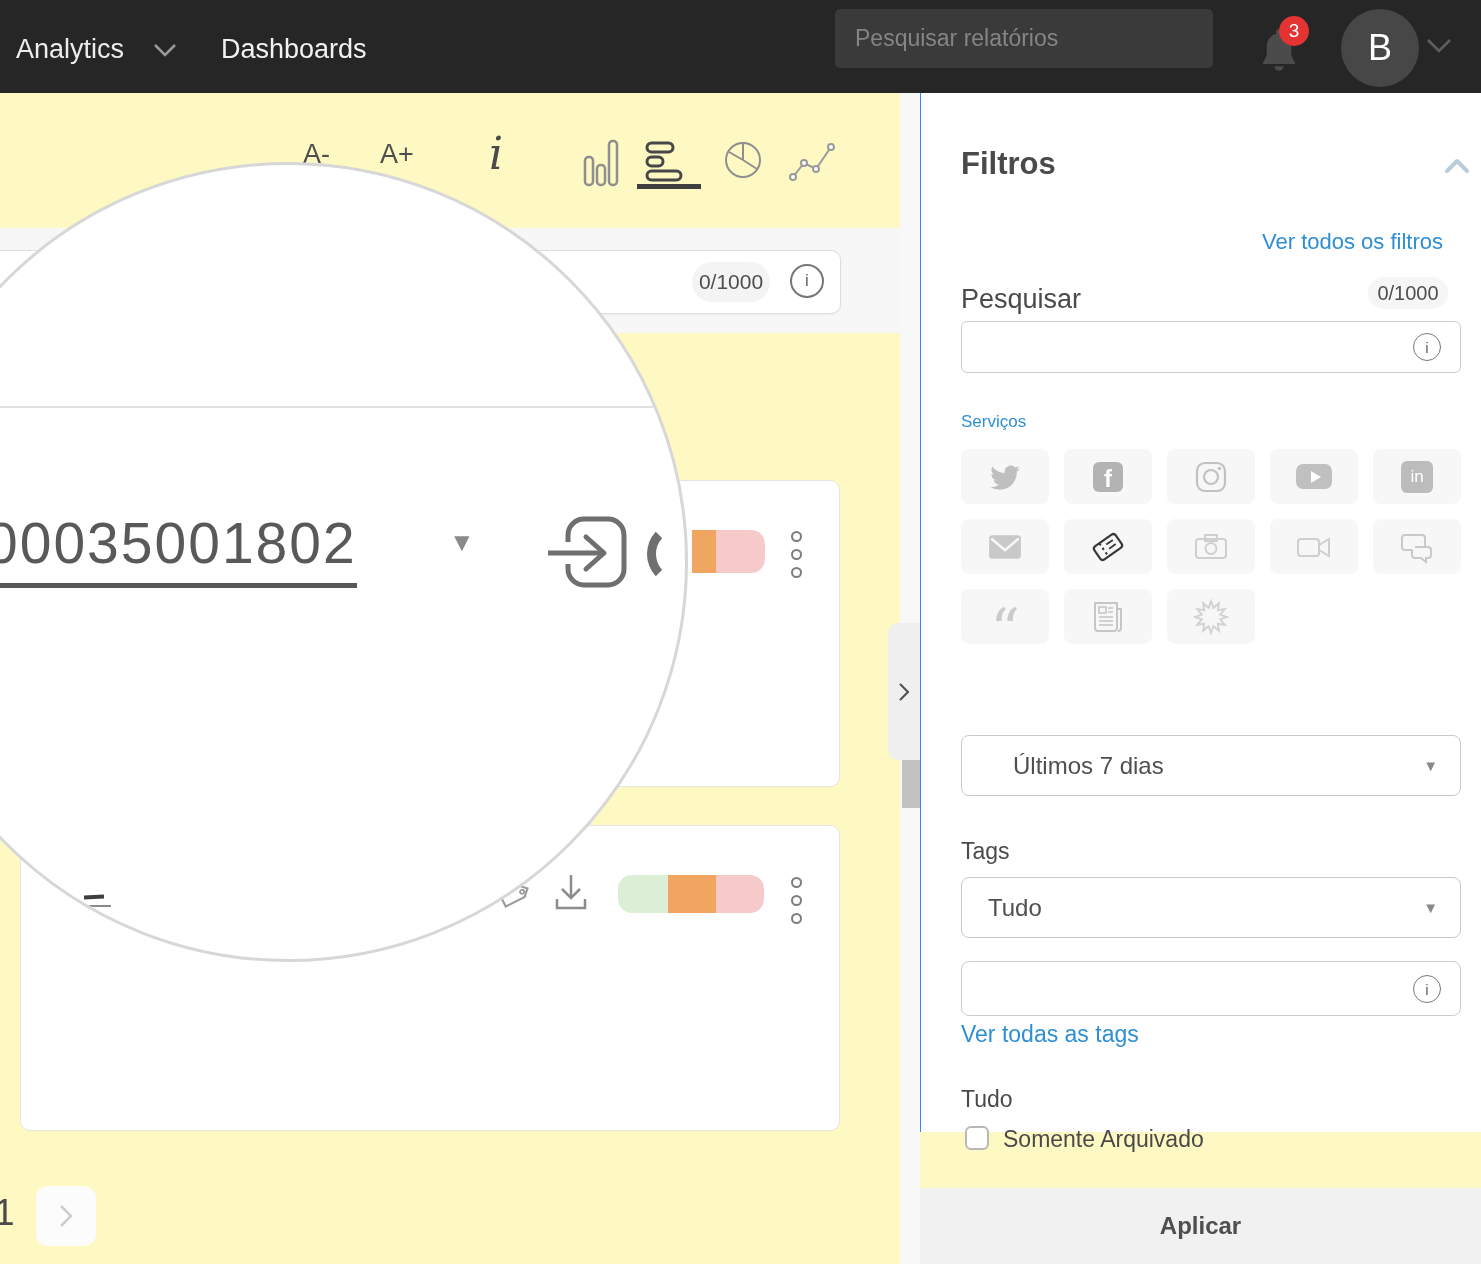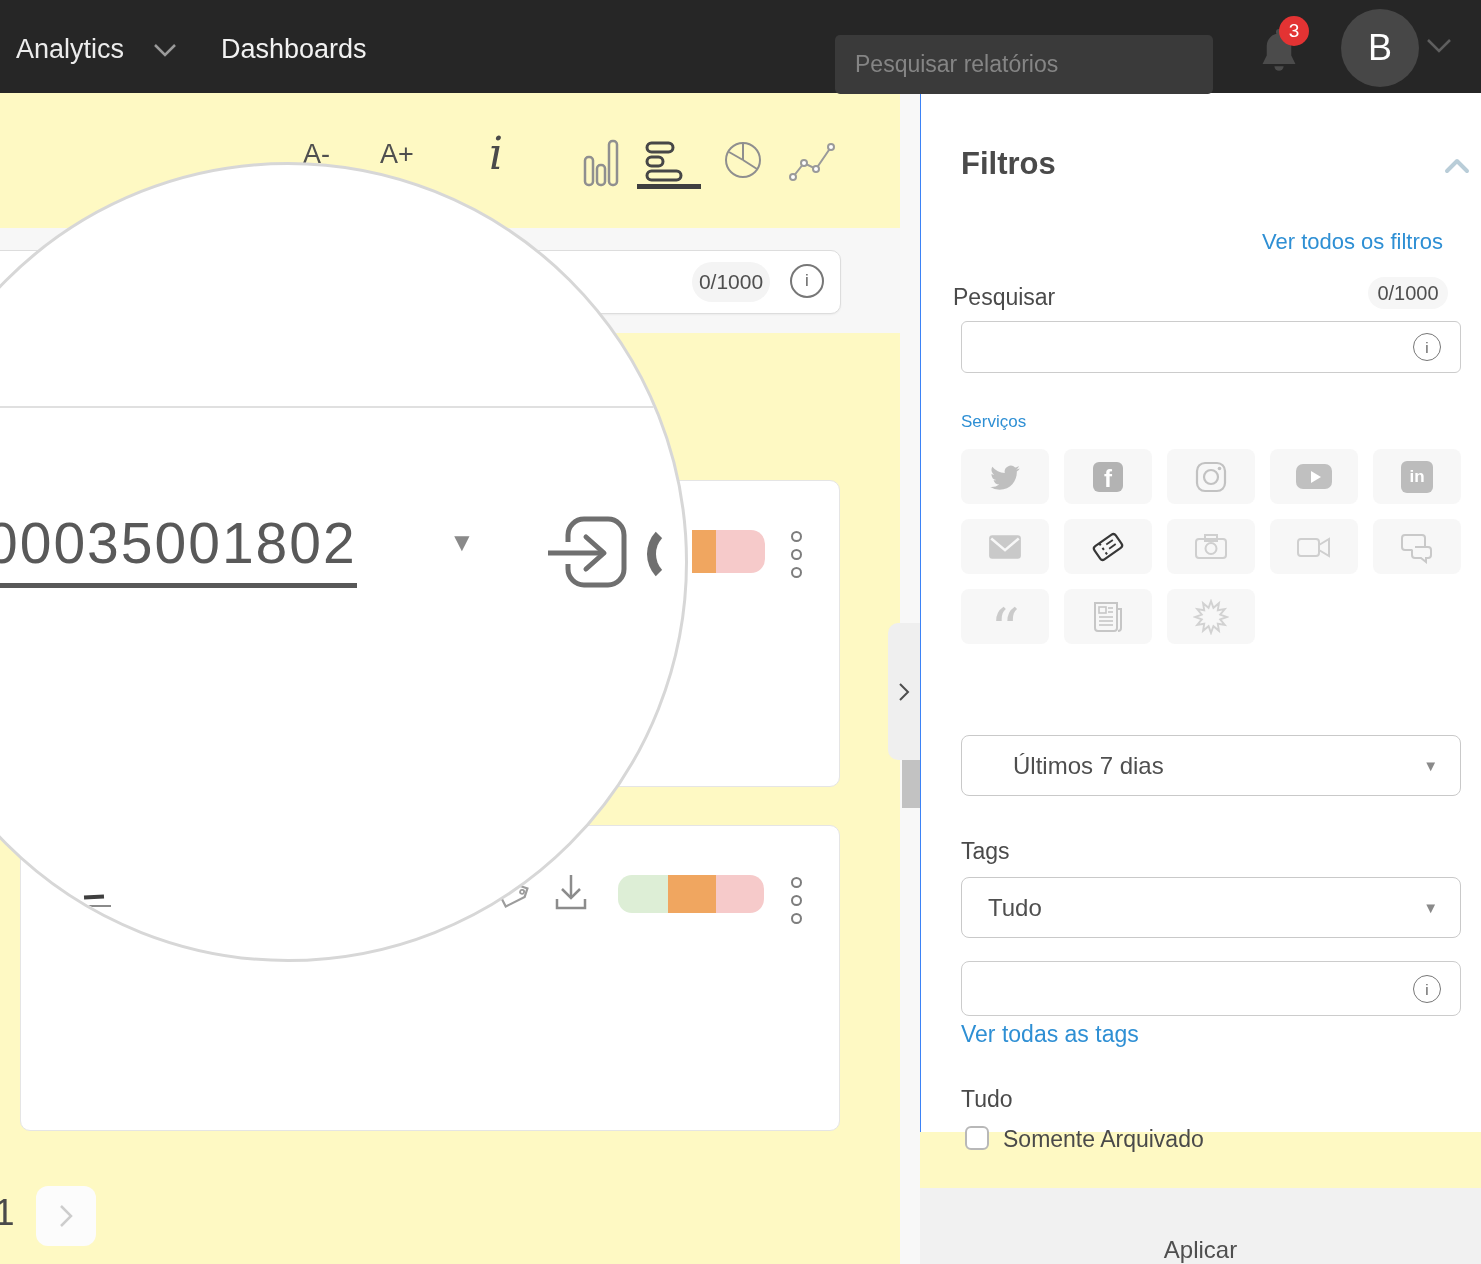--- a/index.html
+++ b/index.html
@@ -5,21 +5,21 @@
   * { margin:0; padding:0; box-sizing:border-box; }
   html,body { width:1481px; height:1264px; overflow:hidden; background:#fff;
               font-family:"Liberation Sans", sans-serif; }
   .page { position:relative; width:1481px; height:1264px; overflow:hidden; background:#fef9c3; }
   .abs { position:absolute; }
 
   
   .topbar { position:absolute; left:0; top:0; width:1481px; height:93px; background:#262626; z-index:40; }
   .topbar .menu-label { position:absolute; left:16px; top:34px; font-size:27px; color:#ececec; }
   .topbar .nav-label  { position:absolute; left:221px; top:34px; font-size:27px; color:#f2f2f2; }
-  .top-search { position:absolute; left:835px; top:35px; width:378px; height:59px; background:#3a3a3a; border-radius:5px; }
+  .top-search { position:absolute; left:835px; top:9px; width:378px; height:59px; background:#3a3a3a; border-radius:5px; }
   .top-search input { width:100%; height:100%; background:transparent; border:none; outline:none;
                       padding:0 20px; font-size:23px; color:#ddd; font-family:inherit; }
   .top-search input::placeholder { color:#858585; }
   .badge { position:absolute; left:1279px; top:16px; width:30px; height:30px; border-radius:50%;
            background:#e33333; color:#fff; font-size:19px; display:flex; align-items:center; justify-content:center; z-index:2;}
   .avatar { position:absolute; left:1341px; top:9px; width:78px; height:78px; border-radius:50%;
             background:#474747; color:#fff; font-size:36px; font-weight:300;
             display:flex; align-items:center; justify-content:center; }
 
   
@@ -65,28 +65,28 @@
   .gray-label { color:#4a4a4a; }
   .sb-input { background:#fff; border:1px solid #ccc; border-radius:6px; }
   .sb-select { background:#fff; border:1px solid #c9c9c9; border-radius:8px; display:flex; align-items:center; }
   .sb-select .val { margin-left:26px; font-size:24px; color:#4f4f4f; }
   .sb-select .dd { position:absolute; right:22px; font-size:15px; color:#8a8a8a; }
   .tiles { position:absolute; left:40px; top:356px; display:grid; grid-template-columns:repeat(5,88px);
            gap:15px 15px; }
   .tile { width:88px; height:55px; background:#f7f7f7; border-radius:8px; display:flex; align-items:center; justify-content:center; }
   .fb-sq { width:30px; height:30px; background:#b3b3b3; border-radius:6px; color:#fff; font-weight:bold;
            font-size:24px; display:flex; align-items:flex-end; justify-content:center; line-height:26px;}
-  .in-sq { width:32px; height:32px; background:#bcbcbc; border-radius:6px; color:#fff; font-weight:bold;
+  .in-sq { width:32px; height:32px; background:#bcbcbc; border-radius:6px; color:#fff; font-weight:normal;
            font-size:17px; display:flex; align-items:center; justify-content:center; }
   .yt-sq { width:36px; height:25px; background:#c0c0c0; border-radius:7px; display:flex; align-items:center; justify-content:center; }
   .yt-tri { width:0; height:0; border-left:10px solid #fff; border-top:6px solid transparent; border-bottom:6px solid transparent; margin-left:3px;}
   .quote-glyph { font-family:"DejaVu Serif", serif; font-size:58px; color:#cbcbcb; line-height:20px; margin-top:26px;}
   .checkbox { width:24px; height:24px; border:2px solid #b8b8b8; border-radius:6px; background:#fff; }
   .footer-bar { position:absolute; left:920px; top:1188px; width:561px; height:76px; background:#f1f1f1; z-index:11;
-                display:flex; align-items:flex-end; justify-content:center; font-size:24px; color:#4f4f4f; font-weight:400;}
+                display:flex; align-items:center; justify-content:center; font-size:24px; color:#4f4f4f; font-weight:700;}
   .next-btn { position:absolute; left:36px; top:1186px; width:60px; height:60px; background:#fcfcfc; border-radius:12px;
               display:flex; align-items:center; justify-content:center; z-index:2;}
 </style>
 </head>
 <body>
 
 <div class="page">
 
   <header class="topbar">
     <span class="menu-label">Analytics</span>
@@ -209,21 +209,21 @@
   <div class="scroll-thumb"></div>
 
   <aside class="sidebar">
     <span class="sb gray-label" style="left:40px;top:53px;font-size:31px;font-weight:600;">Filtros</span>
     <svg class="sb" style="left:523px;top:64px;" width="26" height="18" viewBox="0 0 26 18">
       <polyline points="3,14 13,4 23,14" fill="none" stroke="#b9cdd8" stroke-width="4" stroke-linecap="round" stroke-linejoin="round"></polyline>
     </svg>
 
     <span class="sb blue" style="right:38px;top:136px;font-size:22px;">Ver todos os filtros</span>
 
-    <span class="sb gray-label" style="left:32px;top:191px;font-size:23px;">Pesquisar</span>
+    <span class="sb gray-label" style="left:40px;top:191px;font-size:27px;">Pesquisar</span>
     <span class="sb" style="left:447px;top:184px;width:80px;height:32px;background:#f6f6f6;border-radius:16px;
           font-size:20px;color:#4f4f4f;display:flex;align-items:center;justify-content:center;">0/1000</span>
     <div class="sb sb-input" style="left:40px;top:228px;width:500px;height:52px;"></div>
     <div class="sb circle-i" style="left:492px;top:240px;width:28px;height:28px;border-width:1.5px;font-size:15px;">i</div>
 
     <span class="sb blue" style="left:40px;top:319px;font-size:17px;">Serviços</span>
 
     <div class="tiles">
       <div class="tile">
         <svg width="34" height="34" viewBox="0 0 24 24">

